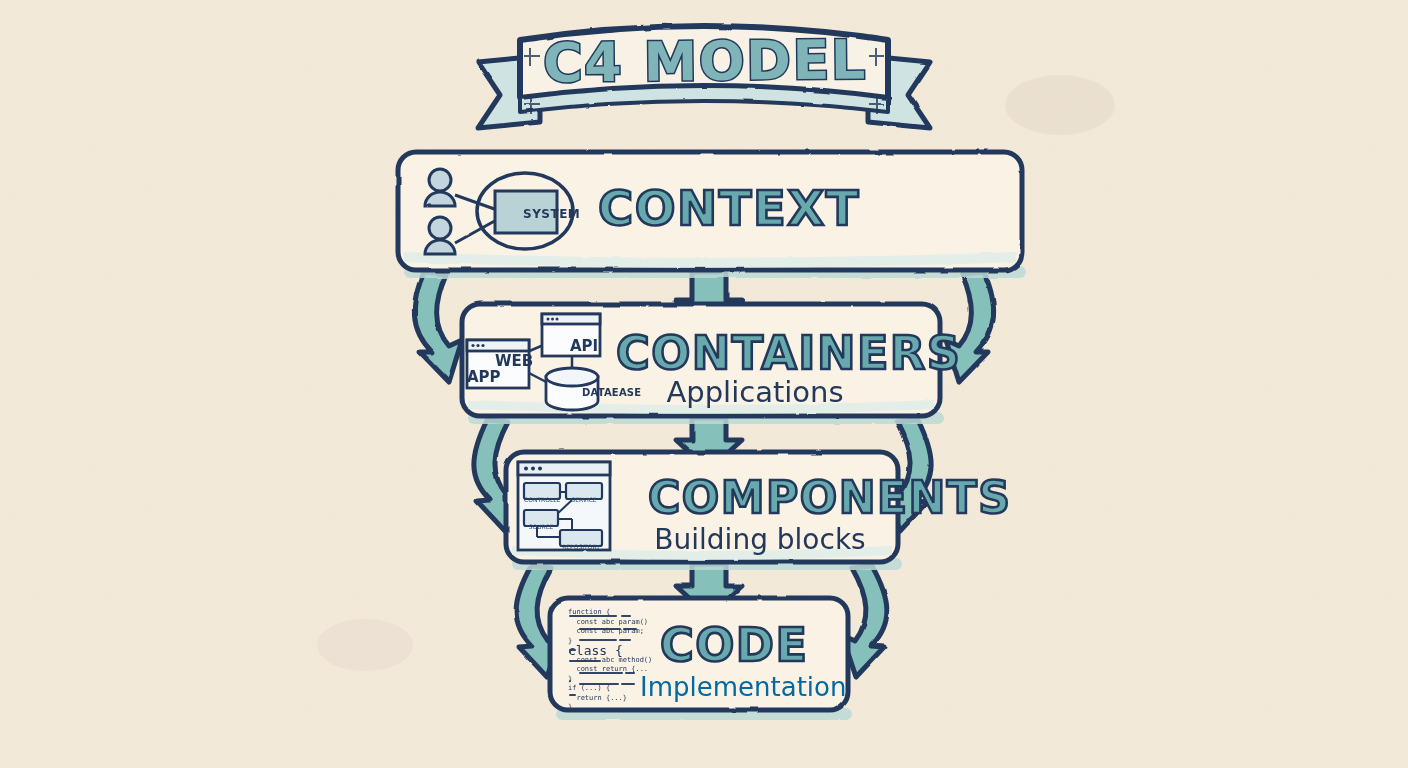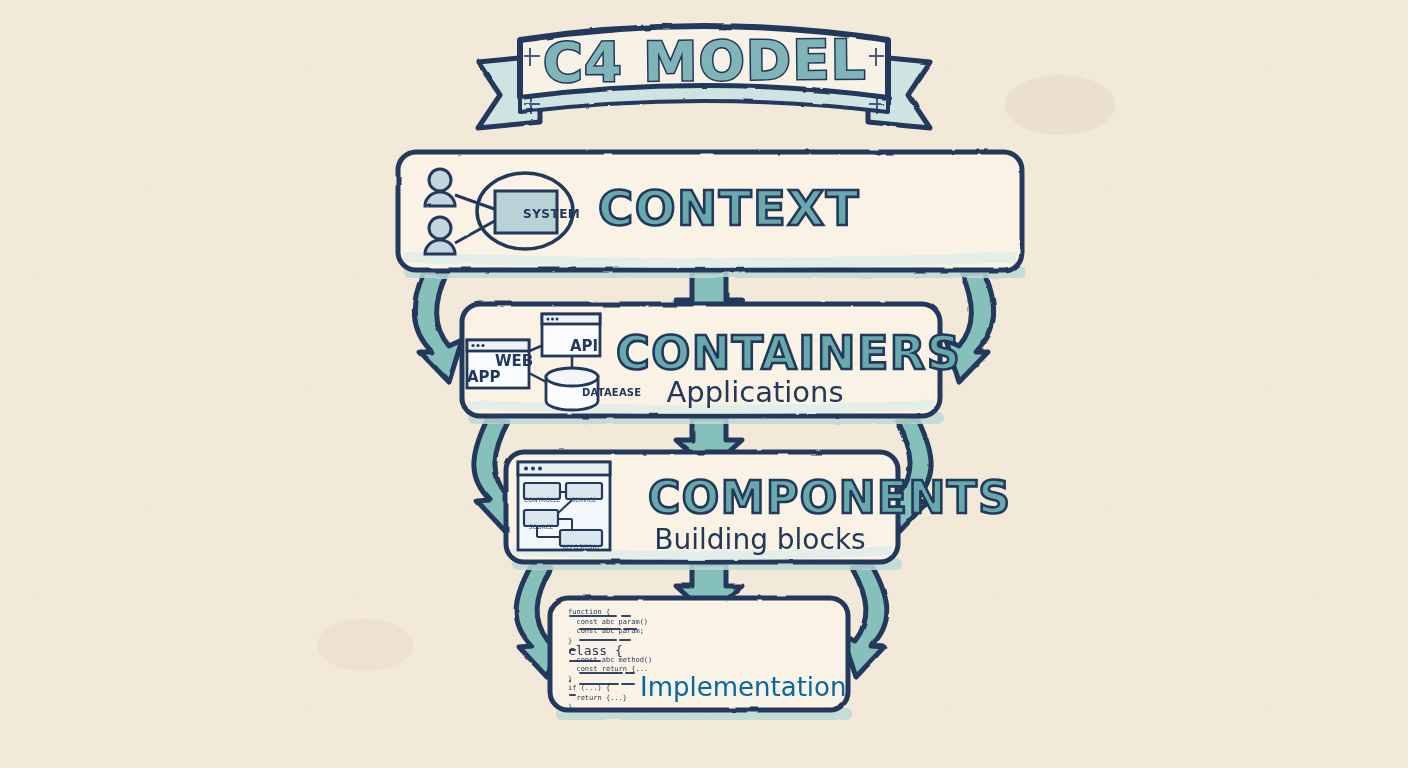--- a/index.html
+++ b/index.html
@@ -267,20 +267,23 @@
   <div style="position:absolute; left:566px; top:487px; width:36px; text-align:center; overflow:hidden;">
     <span style="font-size:6px; color:#2b4a6b; font-family:'DejaVu Sans',sans-serif;">SERVICE</span>
   </div>
   <div style="position:absolute; left:524px; top:514px; width:34px; text-align:center; overflow:hidden;">
     <span style="font-size:6px; color:#2b4a6b; font-family:'DejaVu Sans',sans-serif;">SOURCE</span>
   </div>
   <div style="position:absolute; left:560px; top:534px; width:42px; text-align:center; overflow:hidden;">
     <span style="font-size:6px; color:#2b4a6b; font-family:'DejaVu Sans',sans-serif;">REPOSITORY</span>
   </div>
 
+  <div style="position:absolute; left:660px; top:618px;">
+    <span class="txt-title" style="font-size:46px; color:#67a9ad; -webkit-text-stroke:2.6px #23395b;">CODE</span>
+  </div>
   <div style="position:absolute; left:640px; top:672px; width:184px; text-align:center;">
     <span class="txt-sub" style="font-size:26px; color:#0369a1;">Implementation</span>
   </div>
 
   <div id="code-snippet" style="position:absolute; left:568px; top:608px; width:76px; line-height:9.5px;">
       <div class="code-line" style="font-size: 7px; color: rgb(35, 57, 91); white-space: pre;">function {</div>
       <div class="code-line" style="font-size: 7px; color: rgb(35, 57, 91); white-space: pre;">  const abc param()</div>
       <div class="code-line" style="font-size: 7px; color: rgb(35, 57, 91); white-space: pre;">  const abc param;</div>
       <div class="code-line" style="font-size: 7px; color: rgb(35, 57, 91); white-space: pre;">}</div>
       <div class="code-line" style="font-size: 13px; color: rgb(35, 57, 91); white-space: pre;">class {</div>

